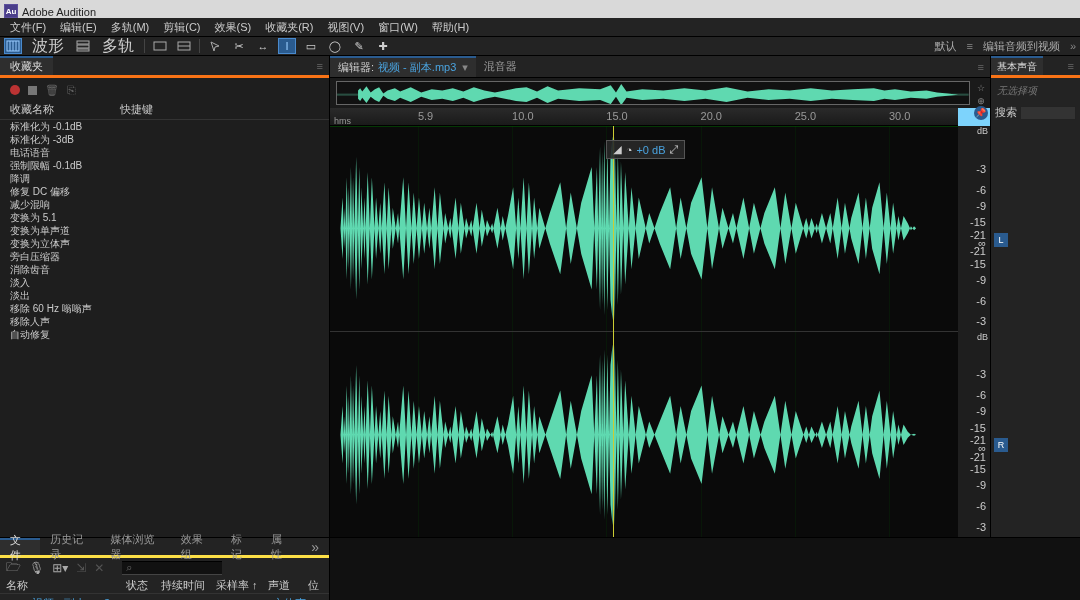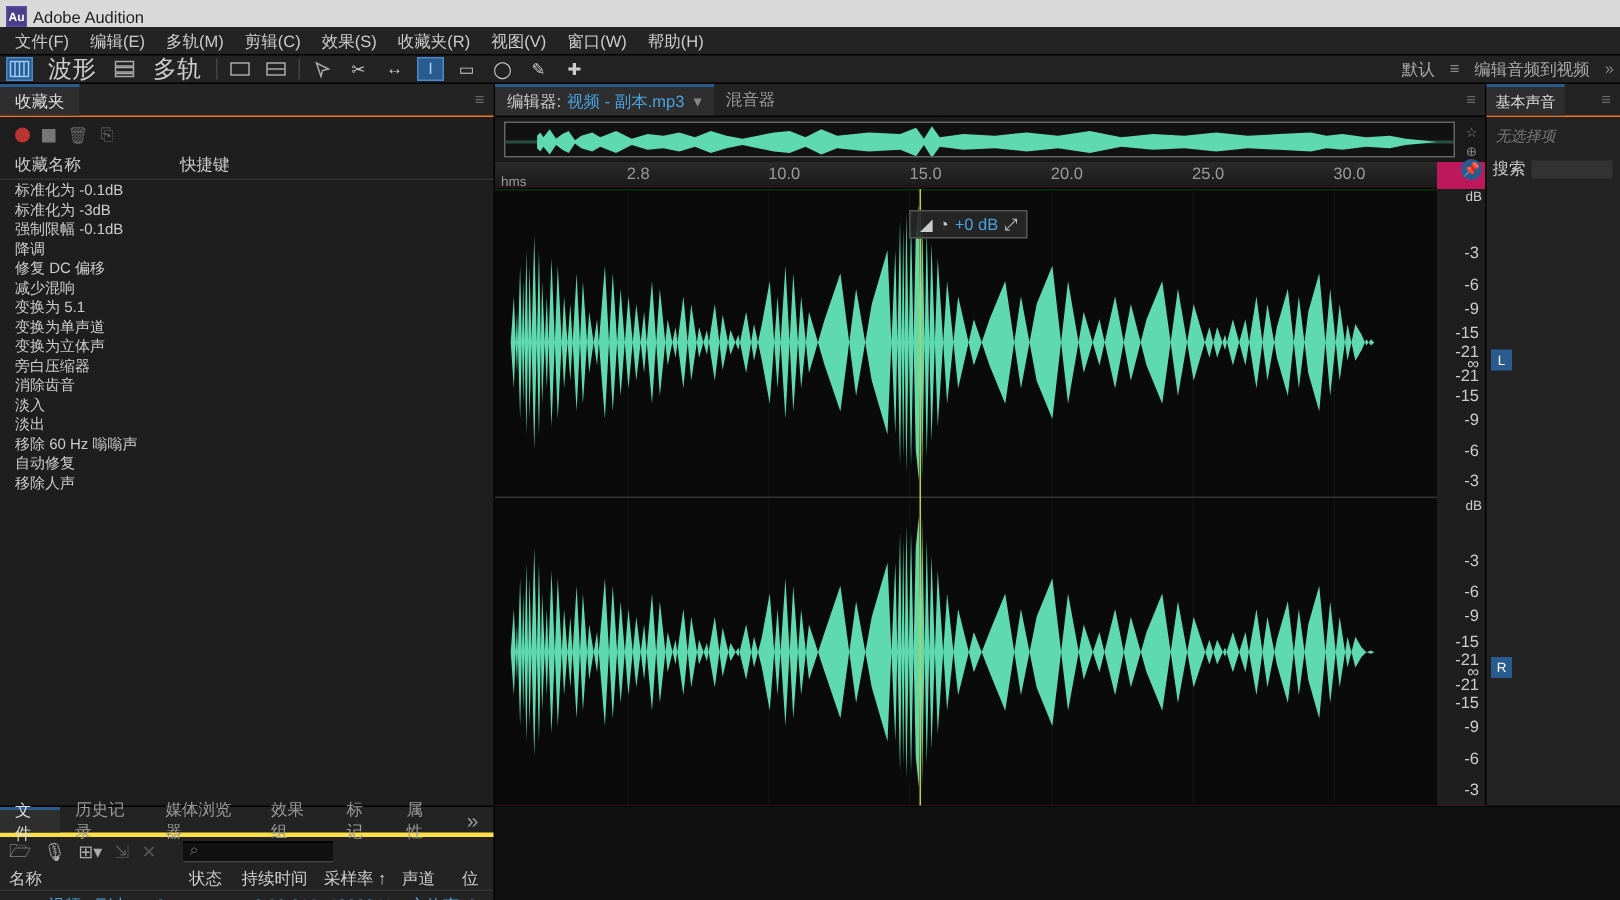--- a/index.html
+++ b/index.html
@@ -13,34 +13,34 @@
 .tbtn{width:18px;height:16px;display:flex;align-items:center;justify-content:center;cursor:pointer}
 .tbtn.active{background:#2a5b8f;border:1px solid #4a8acd}
 .tbtn svg{stroke:#ccc;fill:none}
 .tsep{width:1px;height:14px;background:#444}
 .tlabel{font-size:16px;padding:0 4px}
 .workspace-labels{margin-left:auto;display:flex;gap:10px;align-items:center}
 .workspace-labels span{color:#aaa;cursor:pointer}
 .workspace-labels .menu-icon{color:#888}
 .main{display:flex;height:481px}
 .left-col{width:330px;display:flex;flex-direction:column;border-right:1px solid #000}
-.panel-tab-strip{height:22px;background:#232323;border-bottom:1px solid #f97316;display:flex;align-items:center}
+.panel-tab-strip{height:22px;background:#232323;border-bottom:3px solid #f97316;display:flex;align-items:center}
 .panel-tab{padding:0 10px;height:100%;display:flex;align-items:center;background:#2e2e2e;border-top:2px solid #2a5b8f;font-size:11px;color:#ddd}
 .panel-ctrls{margin-left:auto;color:#666;padding:0 6px;cursor:pointer}
 .fav-toolbar{height:24px;display:flex;align-items:center;padding:0 10px;gap:8px}
 .fav-rec{width:10px;height:10px;border-radius:50%;background:#b33}
 .fav-stop{width:9px;height:9px;background:#777}
 .fav-headers{height:18px;display:flex;padding:0 10px;font-size:10px;color:#aaa;border-bottom:1px solid #333}
 .fav-headers div:first-child{width:110px}
 .fav-list{flex:1;overflow-y:auto;position:relative}
 .fav-list::-webkit-scrollbar{width:10px}
 .fav-list::-webkit-scrollbar-track{background:#1e1e1e}
 .fav-list::-webkit-scrollbar-thumb{background:#444}
 .fav-item{padding:1px 10px;font-size:10px;color:#ccc;cursor:pointer;height:13px;display:flex;align-items:center}
-.center-col{flex:1;display:flex;flex-direction:column;background:#be185d}
+.center-col{flex:1;display:flex;flex-direction:column;background:#7dd3fc}
 .editor-tabs{height:22px;display:flex;align-items:center;background:#232323;border-bottom:1px solid #000}
 .editor-tab{padding:0 8px;height:100%;display:flex;align-items:center;font-size:11px}
 .editor-tab.active{background:#2e2e2e;border-top:2px solid #2a5b8f;color:#eee}
 .editor-tab .fname{color:#4aa3df;margin-left:4px}
 .overview{height:30px;background:#1a1a1a;padding:3px 20px 3px 6px;position:relative}
 .overview-inner{height:24px;border:1px solid #666;background:#111;position:relative;overflow:hidden}
 .ov-wave{position:absolute;top:0;bottom:0;left:0;right:0}
 .ov-tools{position:absolute;right:2px;top:4px;display:flex;flex-direction:column;gap:2px}
 .ov-tools div{width:14px;height:11px;display:flex;align-items:center;justify-content:center;font-size:9px;color:#888;cursor:pointer}
 .timeline{height:18px;background:linear-gradient(#2a2a2a,#1a1a1a);position:relative;border-bottom:1px solid #000;font-size:9px;margin-right:32px}
@@ -168,34 +168,35 @@
       <span style="color:#666">🗑</span>
       <span style="color:#666">⎘</span>
     </div>
     <div class="fav-headers">
       <div>收藏名称</div>
       <div>快捷键</div>
     </div>
     <div class="fav-list">
       <div class="fav-item">标准化为 -0.1dB</div>
       <div class="fav-item">标准化为 -3dB</div>
+      <div class="fav-item">电话语音</div>
       <div class="fav-item">强制限幅 -0.1dB</div>
       <div class="fav-item">降调</div>
       <div class="fav-item">修复 DC 偏移</div>
       <div class="fav-item">减少混响</div>
       <div class="fav-item">变换为 5.1</div>
       <div class="fav-item">变换为单声道</div>
       <div class="fav-item">变换为立体声</div>
       <div class="fav-item">旁白压缩器</div>
       <div class="fav-item">消除齿音</div>
       <div class="fav-item">淡入</div>
       <div class="fav-item">淡出</div>
       <div class="fav-item">移除 60 Hz 嗡嗡声</div>
+      <div class="fav-item">移除人声</div>
       <div class="fav-item">自动修复</div>
-      <div class="fav-item">移除人声</div>
     </div>
   </div>
 
   <div class="center-col">
     <div class="editor-tabs">
       <div class="editor-tab active">
         <span>编辑器:</span>
         <span class="fname">视频 - 副本.mp3</span>
         <span style="margin-left:6px;color:#888">▾</span>
       </div>
@@ -213,21 +214,21 @@
         </svg>
       </div>
       <div class="ov-tools">
         <div>☆</div>
         <div>⊕</div>
       </div>
     </div>
 
     <div class="timeline">
       <span class="hms">hms</span>
-      <span class="tick" style="left:14%">2.8</span>
+      <span class="tick" style="left:14%">5.9</span>
       <span class="tick" style="left:29%">10.0</span>
       <span class="tick" style="left:44%">15.0</span>
       <span class="tick" style="left:59%">20.0</span>
       <span class="tick" style="left:74%">25.0</span>
       <span class="tick" style="left:89%">30.0</span>
       <div style="position:absolute;right:-30px;top:-2px;width:14px;height:14px;background:#2a5b8f;border-radius:50%;display:flex;align-items:center;justify-content:center;font-size:9px">📌</div>
     </div>
 
     <div class="wave-area">
       <div class="wave-canvas-wrap">

